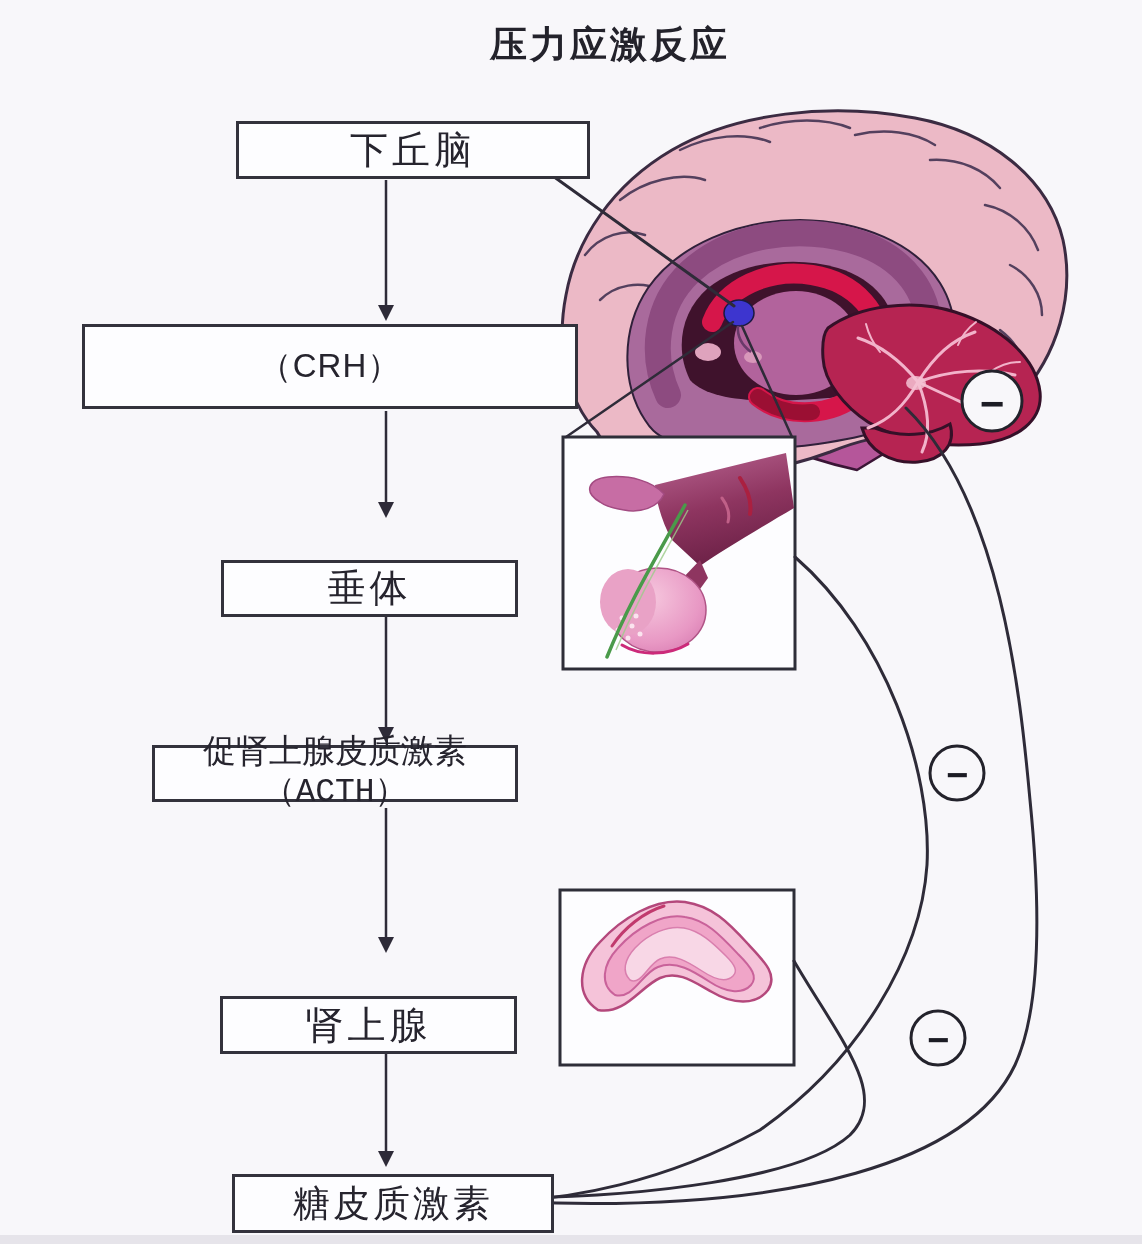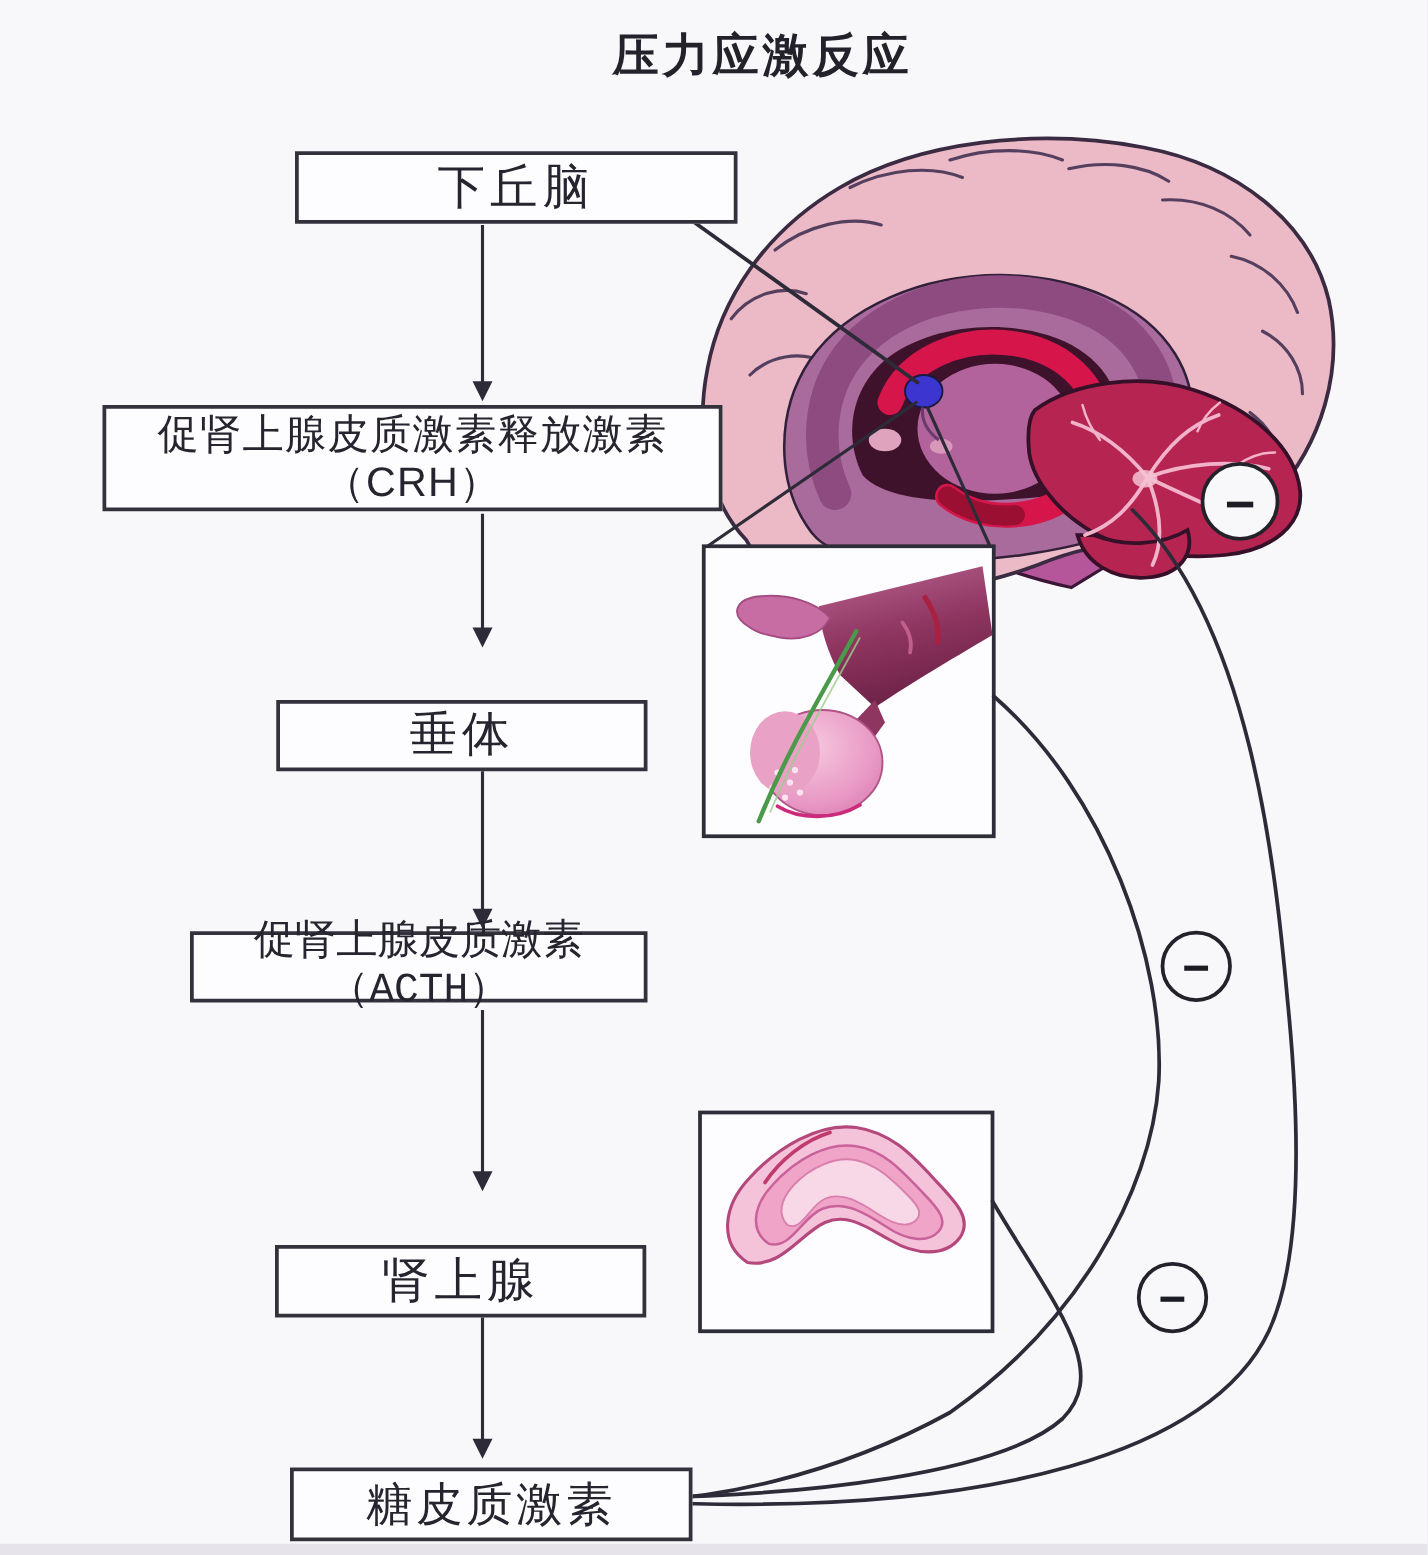--- a/index.html
+++ b/index.html
@@ -219,21 +219,20 @@
     </g>
   </svg>
 
   <div class="title">压力应激反应</div>
 
   <div class="fbox big" id="box-hypothalamus" style="left:220px;top:121px;width:354px;height:58px;margin-left:16px;">
     <span>下丘脑</span>
   </div>
 
   <div class="fbox" id="box-crh" style="left:82px;top:324px;width:496px;height:85px;">
-    <span>促肾上腺皮质激素释放激素</span>
     <span>（CRH）</span>
   </div>
 
   <div class="fbox big" id="box-pituitary" style="left:221px;top:524px;width:297px;height:57px;margin-top:36px;">
     <span>垂体</span>
   </div>
 
   <div class="fbox" id="box-acth" style="left:152px;top:745px;width:366px;height:57px;font-family:Liberation Mono, monospace;">
     <span>促肾上腺皮质激素（ACTH）</span>
   </div>

